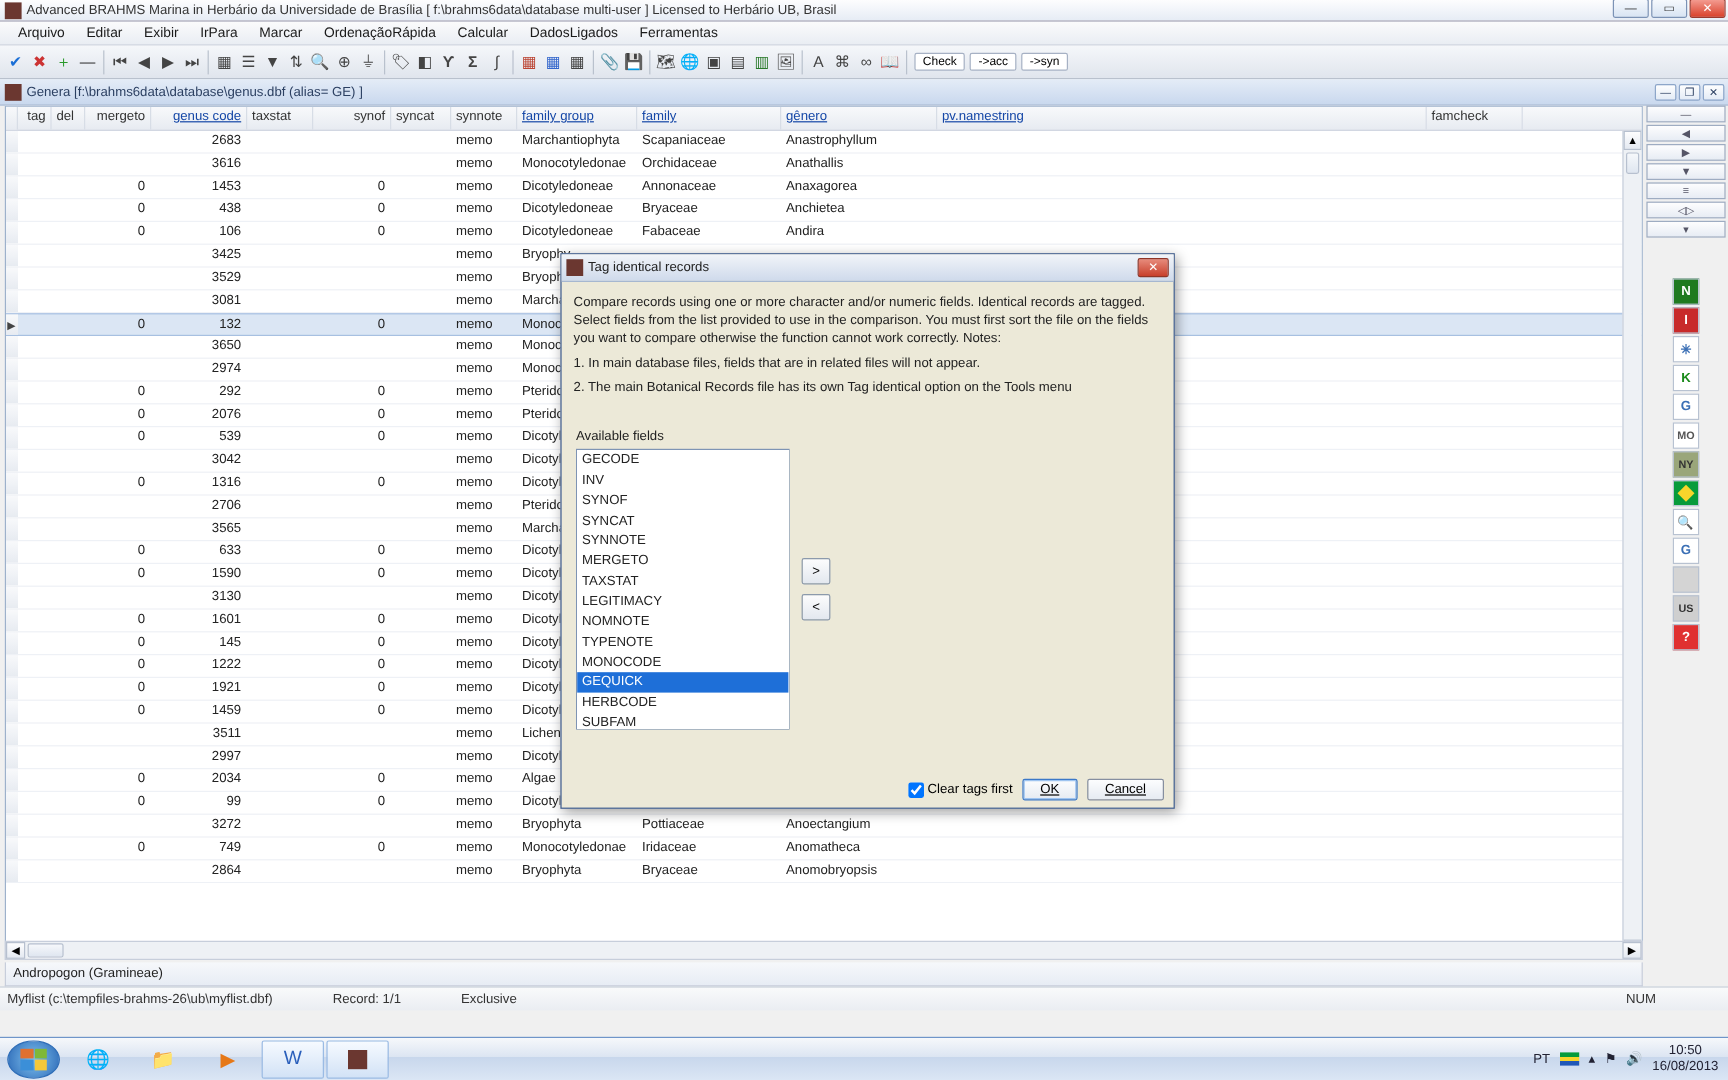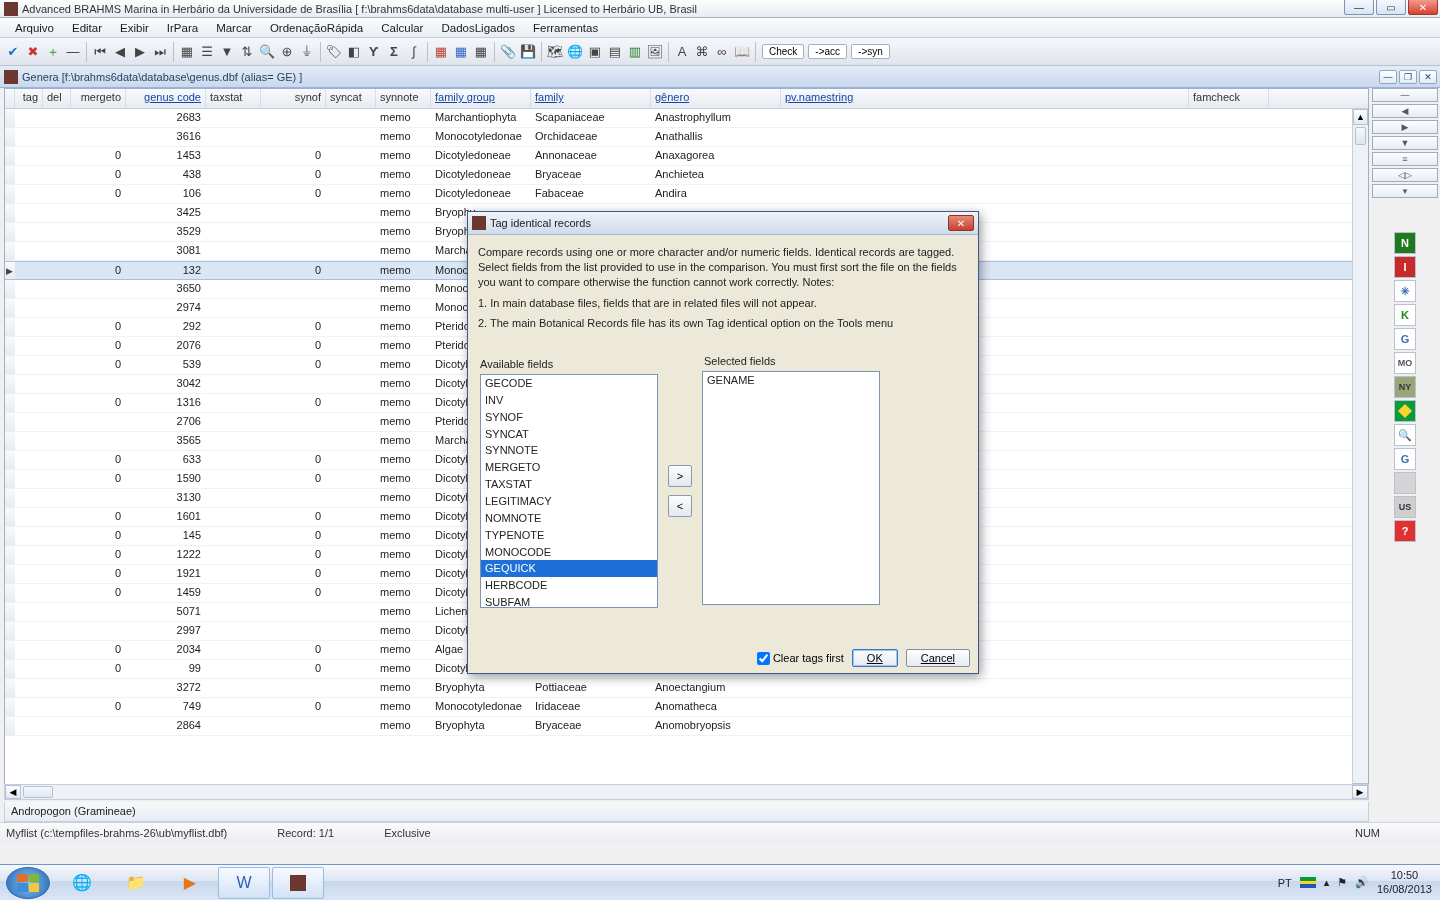--- a/index.html
+++ b/index.html
@@ -607,21 +607,21 @@
         <div class="c-fam"></div>
         <div class="c-gen"></div>
         <div class="c-pv"></div>
         <div class="c-famch"></div>
       </div>
       <div class="table-row">
         <div class="row-mark"></div>
         <div class="c-tag"></div>
         <div class="c-del"></div>
         <div class="c-merg"></div>
-        <div class="c-gcode">5071</div>
+        <div class="c-gcode">3511</div>
         <div class="c-tax"></div>
         <div class="c-synof"></div>
         <div class="c-syncat"></div>
         <div class="c-synnote">memo</div>
         <div class="c-famg">Lichen</div>
         <div class="c-fam"></div>
         <div class="c-gen"></div>
         <div class="c-pv"></div>
         <div class="c-famch"></div>
       </div>
@@ -799,26 +799,20 @@
           <div>TYPENOTE</div>
           <div>MONOCODE</div>
           <div class="hl">GEQUICK</div>
           <div>HERBCODE</div>
           <div>SUBFAM</div>
         </div>
       <div class="move-btns">
         <button>&gt;</button>
         <button>&lt;</button>
       </div>
-      <div style="flex:1">
-        <div class="field-lbl" style="margin-top:-20px">Selected fields</div>
-        <div class="listbox" id="sel-list" style="width:178px;height:234px">
-            <div>GENAME</div>
-          </div>
-      </div>
     </div>
   </div>
   <div class="dlg-foot">
     <label>
         <input type="checkbox" checked="" style="">
         <span>Clear tags first</span>
       </label>
     <button class="primary"><u>OK</u></button>
     <button><u>Cancel</u></button>
   </div>

